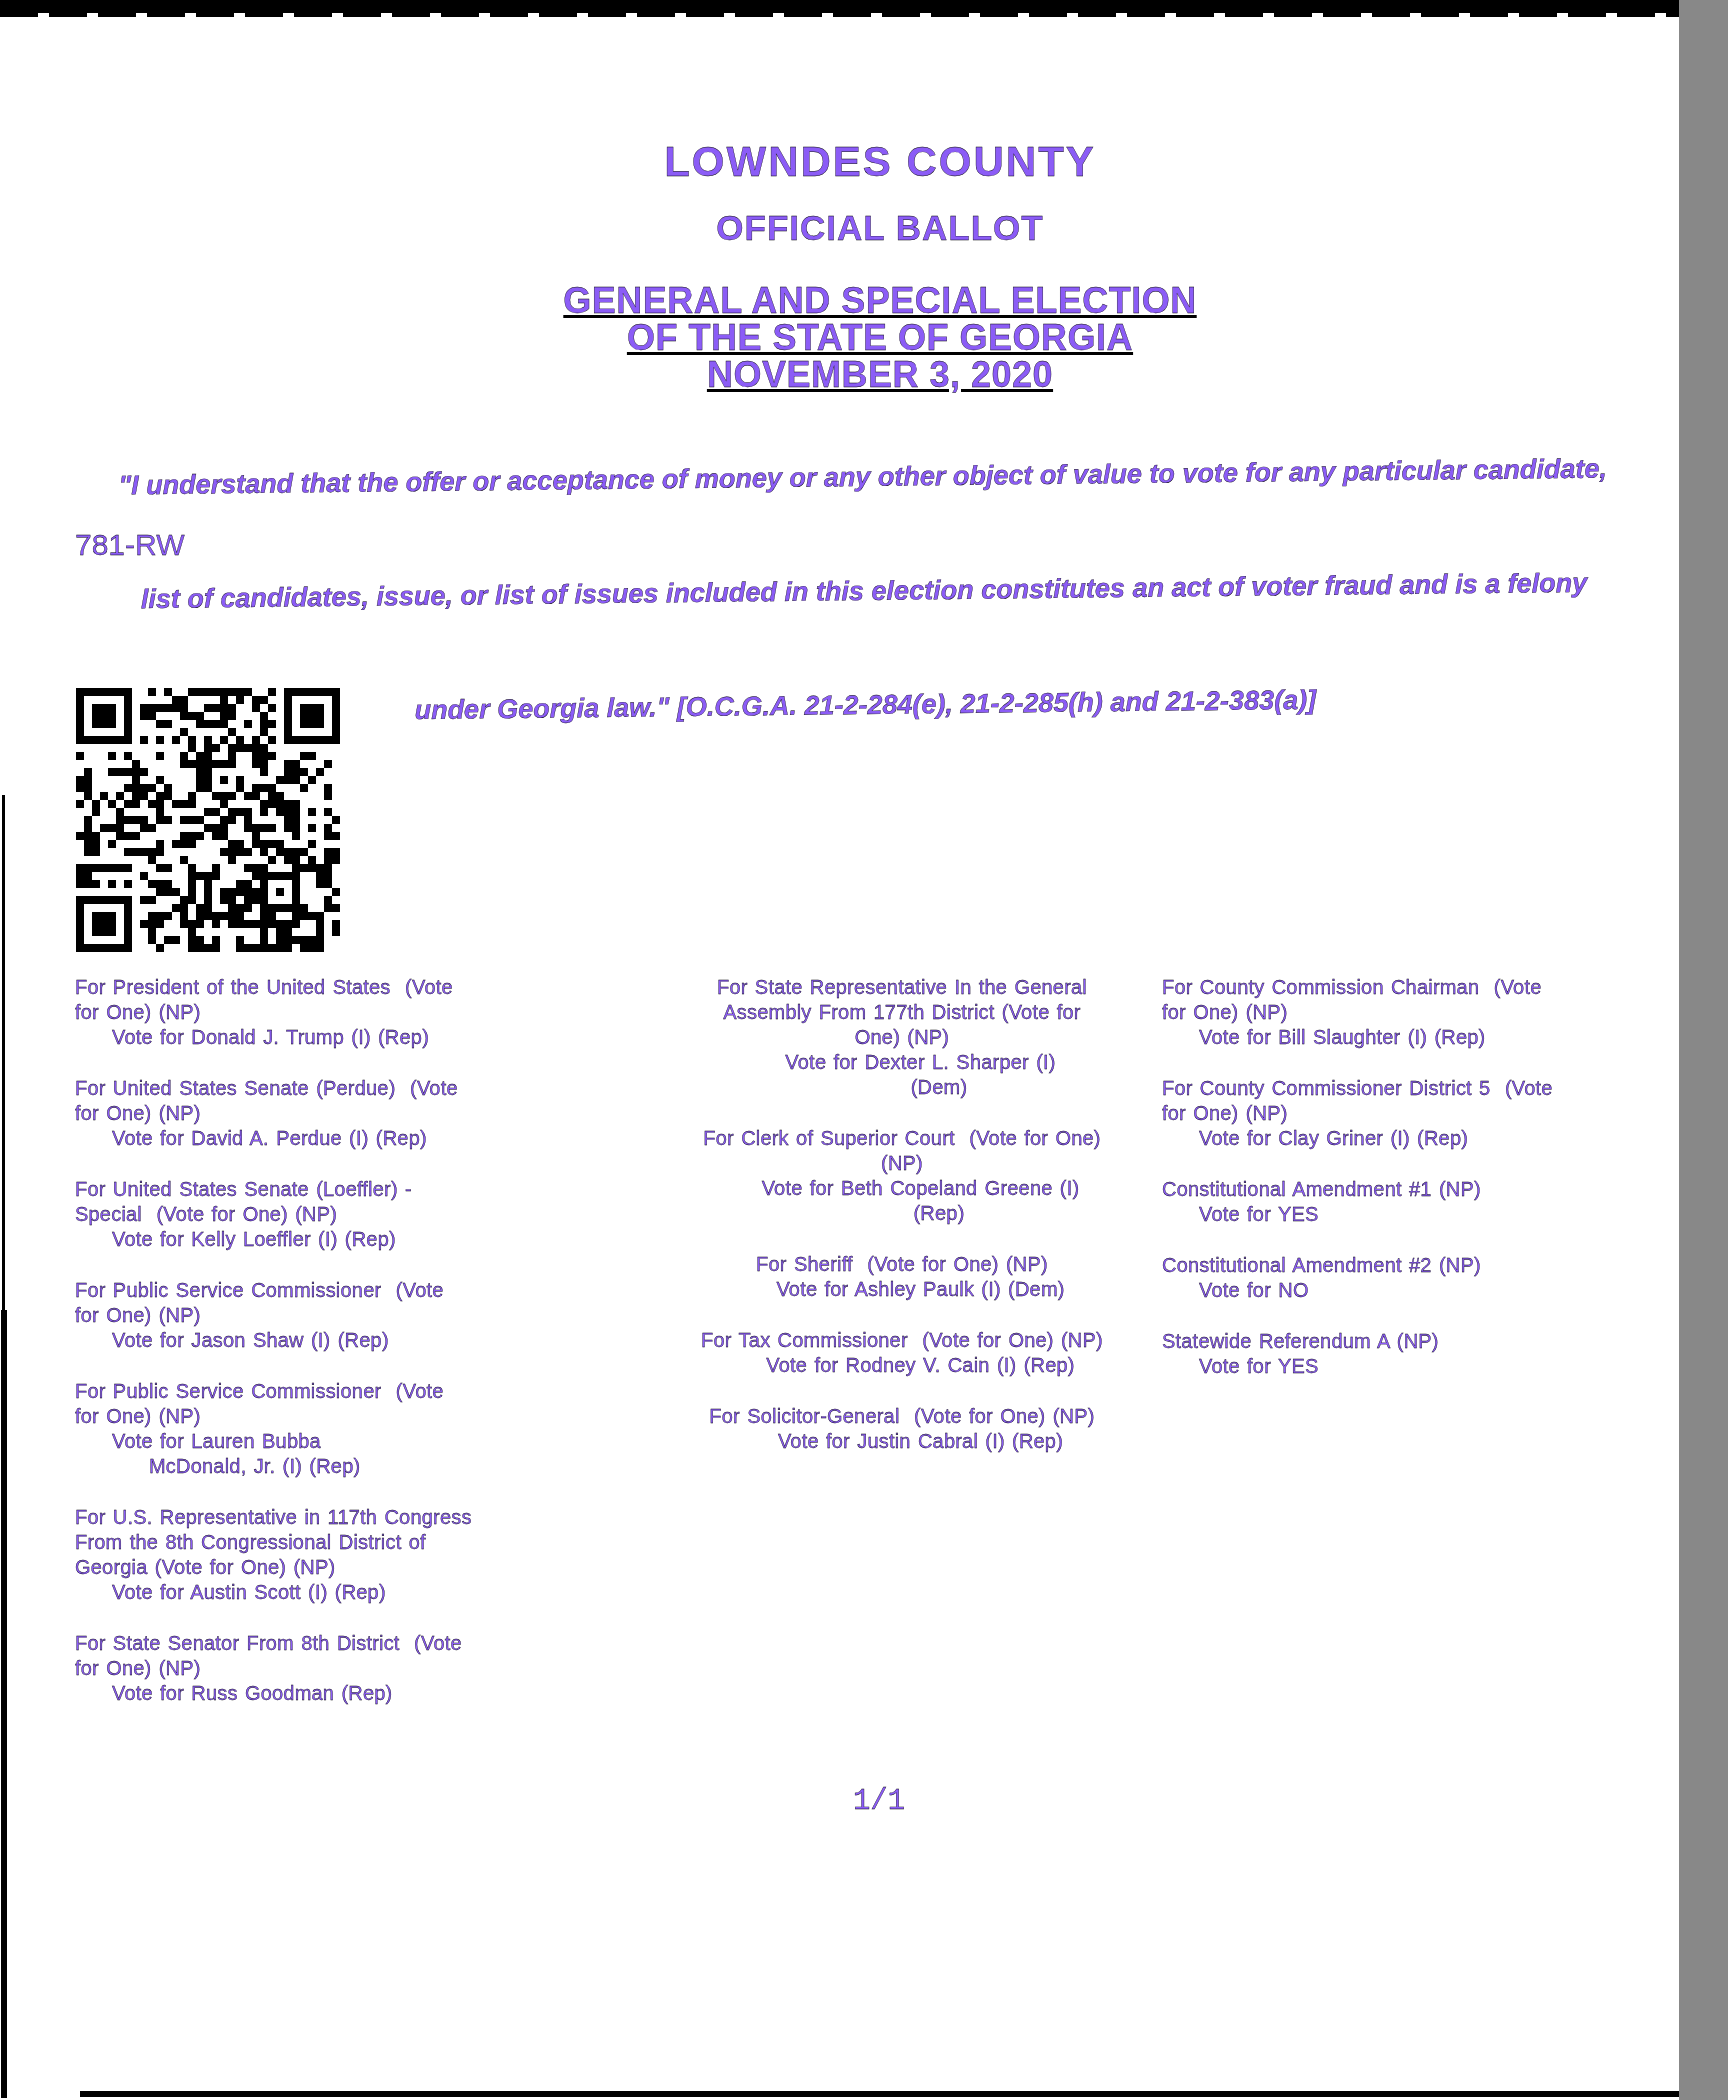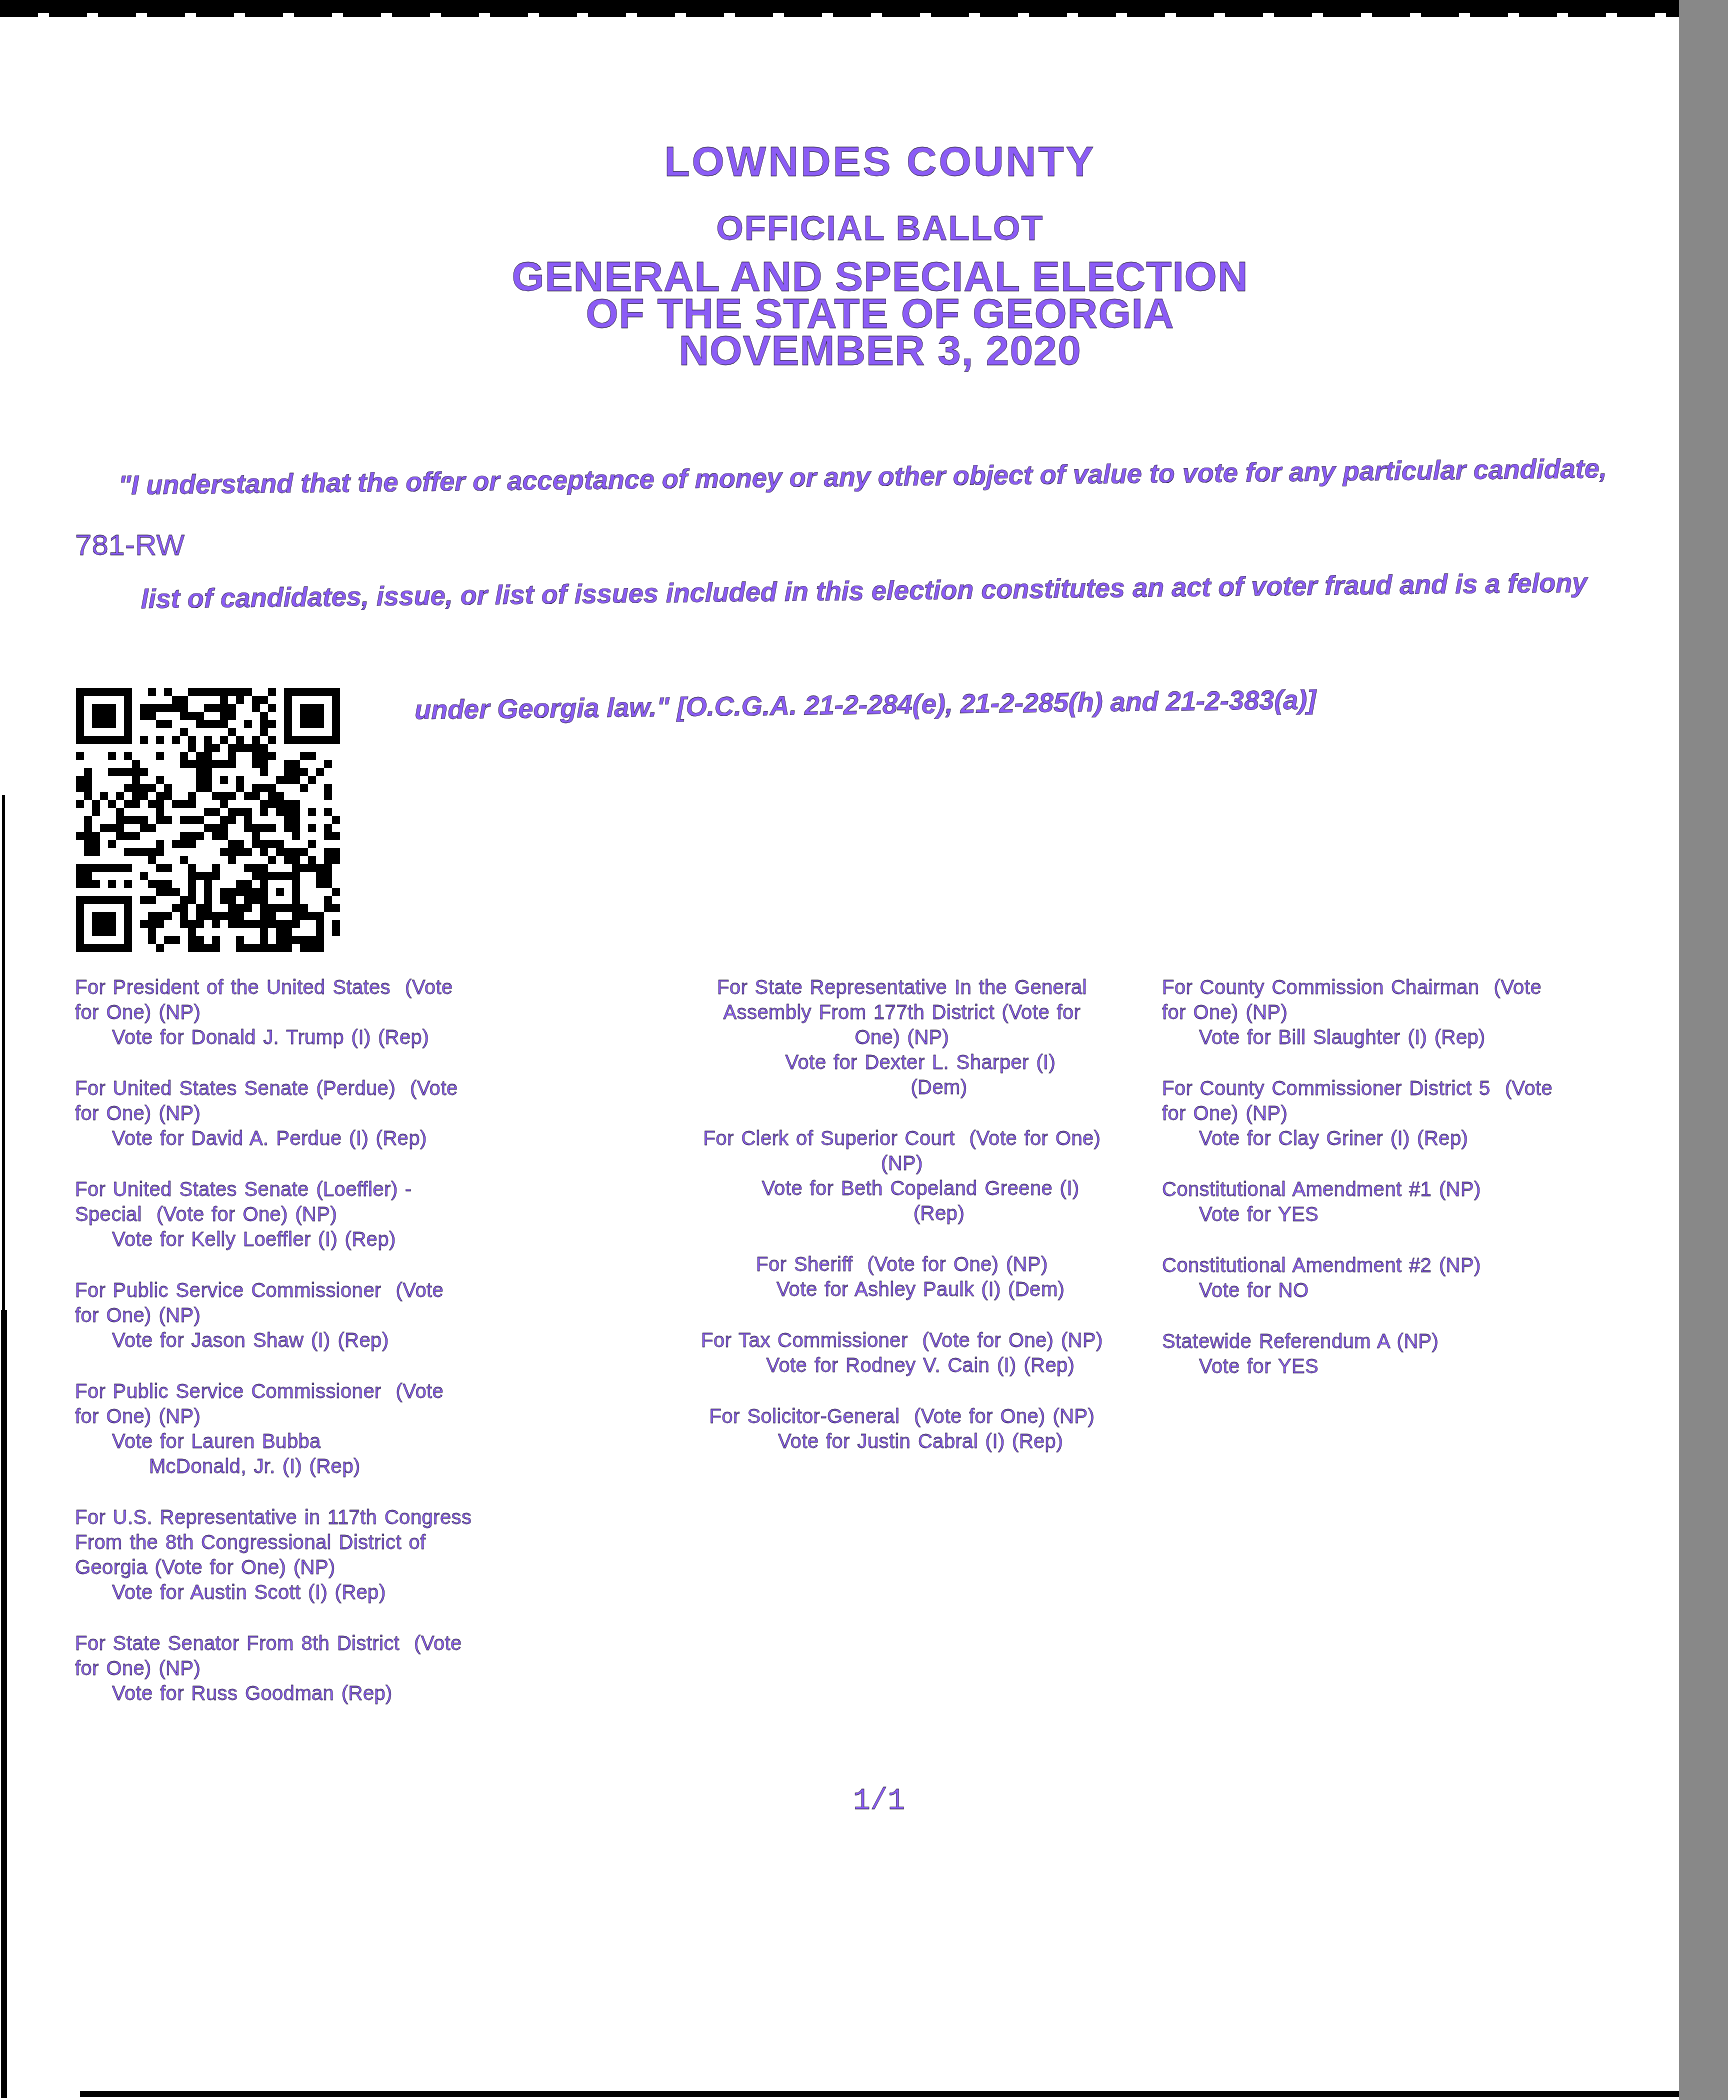--- a/index.html
+++ b/index.html
@@ -18,21 +18,21 @@
   .border-right-2 { position:absolute; top:368px; left:1716px; width:6px; height:1027px; background:#000; }
   .border-right-3 { position:absolute; top:1420px; left:1716px; width:6px; height:680px; background:#000; }
   .border-left-1 { position:absolute; top:795px;  left:2px; width:3px; height:515px; background:#000; }
   .border-left-2 { position:absolute; top:1310px; left:1px; width:6px; height:788px; background:#000; }
   .border-bottom { position:absolute; top:2091px; left:80px; width:1648px; height:6px; background:#000; }
 
   
   .header { position:absolute; top:138px; left:60px; width:1640px; text-align:center; font-weight:700; }
   .county   { font-size:42px; letter-spacing:2px; }
   .ballot-type { font-size:35px; margin-top:22px; letter-spacing:1px; }
-  .election { font-size:42px; line-height:37px; margin-top:10px; letter-spacing:0.5px; }
+  .election { font-size:36px; line-height:37px; margin-top:34px; letter-spacing:0.5px;text-decoration:underline; }
 
   
   .notice { position:absolute; top:382px; left:44px; width:1640px; text-align:center;
     font-style:italic; font-weight:700; font-size:27px; line-height:38px;
     transform:rotate(-0.65deg); white-space:pre; }
 
   .precinct { position:absolute; top:528px; left:75px; font-size:30px; }
 
   
   .qr { position:absolute; top:688px; left:76px; width:264px; height:264px; }

